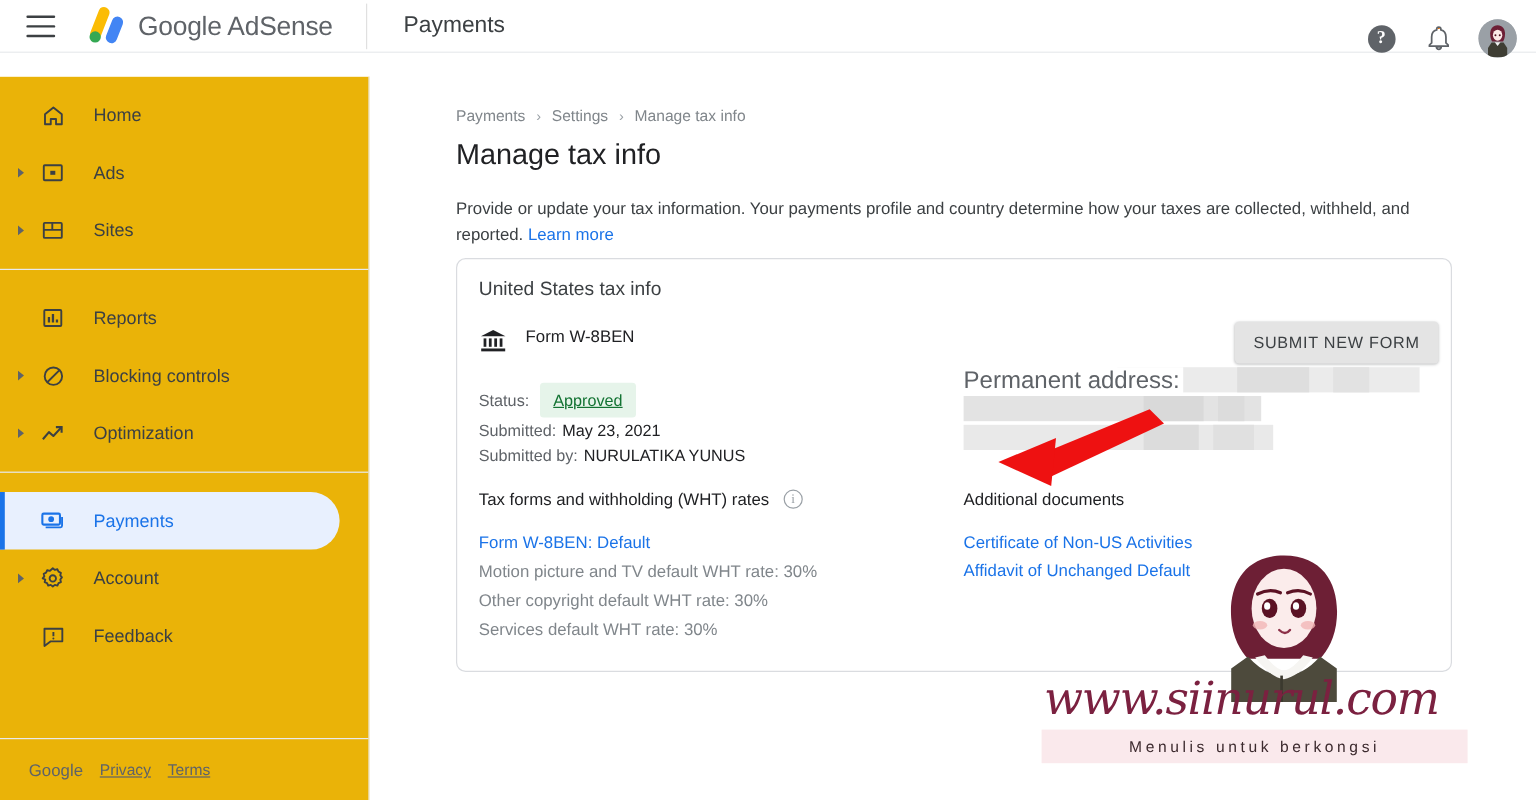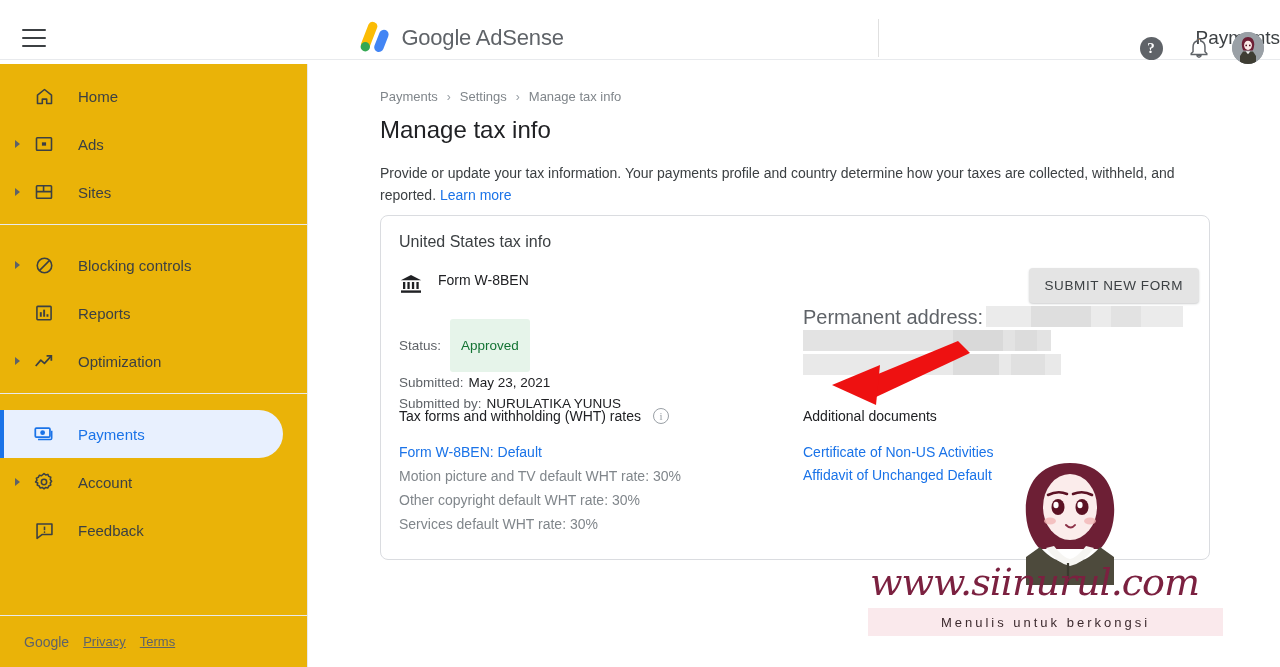--- a/index.html
+++ b/index.html
@@ -7,24 +7,23 @@
     width: 1280px; height: 667px;
     overflow: hidden;
     background: #ffffff;
     font-family: "Liberation Sans", sans-serif;
     -webkit-font-smoothing: antialiased;
   }
   .app { position: relative; width: 1280px; height: 667px; }
 
   
   .topbar {
-    position: absolute; top: 16px; left: 0; width: 1280px; height: 44px;
+    position: absolute; top: 0; left: 0; width: 1280px; height: 44px;
     background: #fff; display: flex; align-items: center;
     border-bottom: 1px solid #e8eaed;
-    justify-content: space-between;
   }
   .hamburger {
     width: 24px; height: 18px; margin-left: 22px; margin-right: 22px;
     display: flex; flex-direction: column; justify-content: space-between;
     cursor: pointer;
   }
   .hamburger span { display: block; height: 2px; width: 24px; background: #3c4043; border-radius: 1px; }
 
   .brand { display: flex; align-items: center; gap: 11px; }
   .adsense-mark { width: 36px; height: 34px; display:block; }
@@ -119,21 +118,21 @@
   .form-row { position: absolute; left: 18px; top: 56px; display: flex; gap: 15px; }
   .bank-icon { width: 24px; height: 24px; }
   .form-name { font-size: 14px; color: #202124; font-weight: 500; }
 
   .meta { position: absolute; left: 18px; top: 103px; }
   .meta-row { display: flex; align-items: center; font-size: 13.5px; line-height: 21px; }
   .meta-key { color: #5f6368; }
   .meta-val { color: #202124; margin-left: 5px; }
   .badge {
     margin-left: 9px; background: #e6f4ea; color: #137333;
-    padding: 16px 11px; border-radius: 3px; font-size: 13.5px;
+    padding: 4px 11px; border-radius: 3px; font-size: 13.5px; text-decoration: underline;
   }
 
   .wht-block { position: absolute; left: 18px; top: 192px; width: 400px; }
   .wht-head { display: flex; align-items: center; gap: 12px; }
   .wht-title { font-size: 14px; color: #202124; font-weight: 500; }
   .info-icon {
     width: 16px; height: 16px; border-radius: 50%; border: 1.3px solid #9aa0a6;
     color: #9aa0a6; font-size: 11px; display: flex; align-items: center; justify-content: center;
     font-family: "Liberation Serif", serif; cursor: pointer;
   }
@@ -264,45 +263,45 @@
             </svg>
         </div>
         <div class="nav-label">Sites</div>
       </div>
     </div>
 
     <div class="nav-divider"></div>
 
     <div class="nav-group">
       <div class="nav-item">
-        <div class="nav-arrow">
-            <i></i>
-          </div>
-        <div class="nav-icon">
-          <svg width="21" height="21" viewBox="0 0 24 24">
-              <circle cx="12" cy="12" r="8.3" fill="none" stroke="#3c4043" stroke-width="1.8"></circle>
-              <path d="M6.2 17.8 17.8 6.2" stroke="#3c4043" stroke-width="1.8"></path>
-            </svg>
-        </div>
-        <div class="nav-label">Blocking controls</div>
-      </div>
-
-      <div class="nav-item">
         <div class="nav-arrow empty">
             <i></i>
           </div>
         <div class="nav-icon">
           <svg width="20" height="20" viewBox="0 0 24 24">
               <rect x="3.5" y="4" width="17" height="16" rx="1" fill="none" stroke="#3c4043" stroke-width="1.9"></rect>
               <rect x="7" y="11" width="2.3" height="5.5" fill="#3c4043"></rect>
               <rect x="11" y="8" width="2.3" height="8.5" fill="#3c4043"></rect>
               <rect x="15" y="13.5" width="2.3" height="3" fill="#3c4043"></rect>
             </svg>
         </div>
         <div class="nav-label">Reports</div>
+      </div>
+
+      <div class="nav-item">
+        <div class="nav-arrow">
+            <i></i>
+          </div>
+        <div class="nav-icon">
+          <svg width="21" height="21" viewBox="0 0 24 24">
+              <circle cx="12" cy="12" r="8.3" fill="none" stroke="#3c4043" stroke-width="1.8"></circle>
+              <path d="M6.2 17.8 17.8 6.2" stroke="#3c4043" stroke-width="1.8"></path>
+            </svg>
+        </div>
+        <div class="nav-label">Blocking controls</div>
       </div>
 
       <div class="nav-item">
         <div class="nav-arrow">
             <i></i>
           </div>
         <div class="nav-icon">
           <svg width="22" height="22" viewBox="0 0 24 24">
               <path d="M3 17.5 8.5 11 12.5 14.5 20 6.5" fill="none" stroke="#3c4043" stroke-width="1.9" stroke-linejoin="round"></path>
               <path d="M14.8 6.5 H20 V11.6" fill="none" stroke="#3c4043" stroke-width="1.9"></path>

